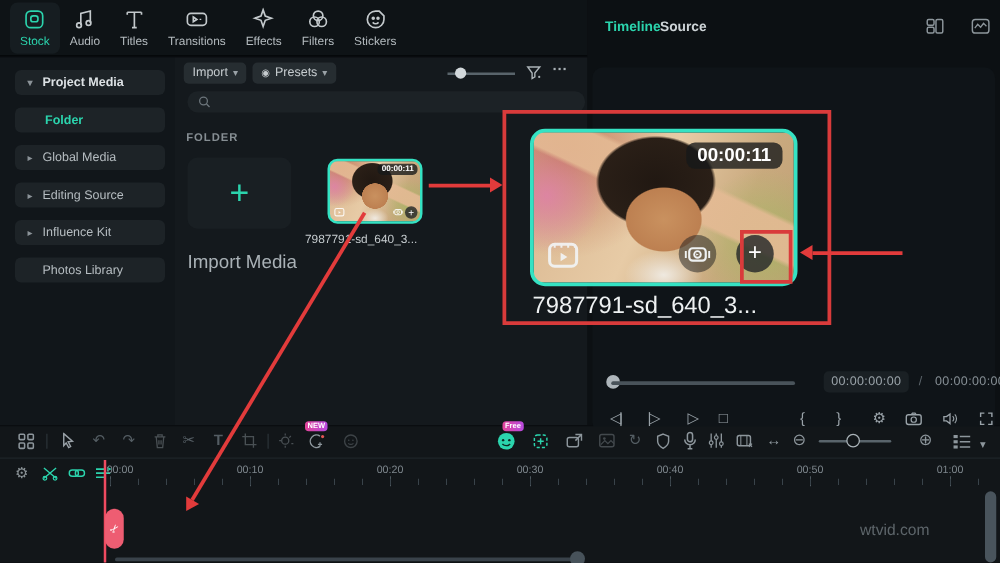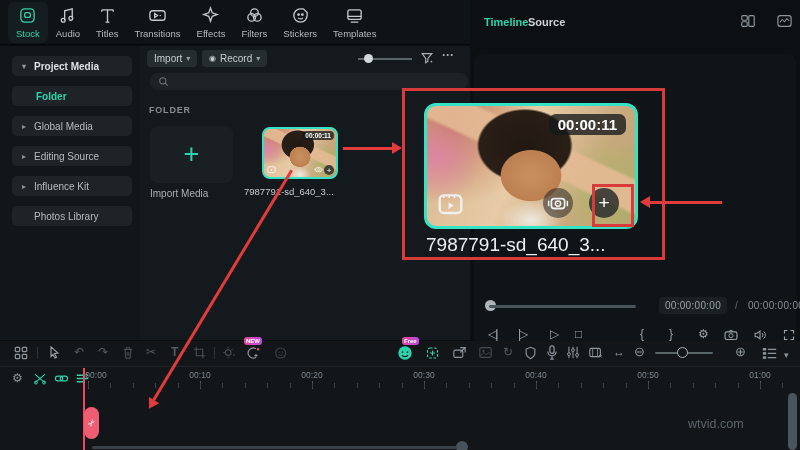--- a/index.html
+++ b/index.html
@@ -33,21 +33,21 @@
     font-size:10px; display:flex; align-items:center; gap:4px; padding:0 7px; }
   .mbtn .caret { font-size:8px; color:#9aa2a7; }
   .searchbar { position:absolute; left:10px; top:27px; width:318px; height:17px; background:#1c2226;
     border-radius:8px; display:flex; align-items:center; gap:6px; padding:0 8px; }
   .searchbar input { background:transparent; border:none; outline:none; color:#9aa3a8; font-size:10px; width:260px;
     font-family:"Liberation Sans", sans-serif; }
   .searchbar input::placeholder { color:#6c757b; }
   .seclabel { position:absolute; left:9px; top:59px; font-size:9px; font-weight:bold; color:#868e93; letter-spacing:.8px; }
   .importcard { position:absolute; left:10px; top:80px; width:83px; height:57px; background:#191f23; border-radius:8px;
     display:flex; align-items:center; justify-content:center; color:#2bd4ad; font-size:27px; font-weight:300; }
-  .importlabel { position:absolute; left:10px; top:142px; font-size:10px; color:#a9b1b6; }
+  .importlabel { position:absolute; left:10px; top:155px; font-size:15px; color:#a9b1b6; }
   .clipname-sm { position:absolute; left:104px; top:140px; width:100px; font-size:9.5px; color:#c6cccf; white-space:nowrap; }
 
   
   .clip-art { background:
     radial-gradient(ellipse 26% 38% at 50% 58%, #c9915f 0%, #bd8051 55%, rgba(189,128,81,0) 57%),
     radial-gradient(ellipse 20% 22% at 50% 95%, #efe9e0 0%, rgba(239,233,224,0) 75%),
     radial-gradient(ellipse 42% 56% at 47% 33%, #211812 0%, #2a1f17 52%, rgba(34,25,19,0) 55%),
     linear-gradient(205deg, rgba(0,0,0,0) 33%, rgba(228,186,148,.9) 35%, rgba(228,186,148,.9) 49%, rgba(0,0,0,0) 51%),
     radial-gradient(circle at 5% 42%, rgba(224,128,172,.8), rgba(224,128,172,0) 22%),
     radial-gradient(circle at 89% 72%, rgba(150,192,88,.55), rgba(150,192,88,0) 28%),
@@ -165,27 +165,20 @@
     </div>
     <div class="tab">
       <svg class="ticon" width="19" height="19" viewBox="0 0 20 20">
           <path d="M17 10a7 7 0 1 1-7-7h3l4 4z"></path>
           <circle cx="8" cy="9" r=".8"></circle>
           <circle cx="12" cy="9" r=".8"></circle>
           <path d="M7.5 12.5c1.5 1.5 3.5 1.5 5 0"></path>
         </svg>
       <span class="tlabel">Stickers</span>
     </div>
-    <div class="tab">
-      <svg class="ticon" width="19" height="19" viewBox="0 0 20 20">
-          <rect x="3" y="4" width="14" height="10" rx="2"></rect>
-          <path d="M6 17h8M3 11h14"></path>
-        </svg>
-      <span class="tlabel">Templates</span>
-    </div>
   </div>
 </div>
 
 <div class="sidebar">
   <div class="sitem parent">
     <span class="caret">▾</span>
     <span>Project Media</span>
   </div>
   <div class="sitem child">
     <span>Folder</span>
@@ -207,21 +200,21 @@
   </div>
 </div>
 
 <div class="mediapanel">
   <div class="mbtn" style="left:7px; top:4px;">
     <span>Import</span>
     <span class="caret">▾</span>
   </div>
   <div class="mbtn" style="left:62px; top:4px;">
     <span style="font-size:8px;">◉</span>
-    <span>Record</span>
+    <span>Presets</span>
     <span class="caret">▾</span>
   </div>
   <div class="abs" style="left:218px; top:12px; width:54px; height:2px; background:#59646b;"></div>
   <div class="abs" style="left:224px; top:8px; width:9px; height:9px; border-radius:50%; background:#d2d8db;"></div>
   <svg class="abs" style="left:280px; top:5px;" width="14" height="14" viewBox="0 0 16 16">
       <path d="M2.5 3h11L9 8.5V12l-2.5 1.5V8.5z" fill="none" stroke="#aab2b6" stroke-width="1.3"></path>
       <circle cx="13" cy="12" r="1" fill="#aab2b6"></circle>
     </svg>
   <div class="abs" style="left:302px; top:2px; font-size:12px; font-weight:bold; color:#a9b1b6;">···</div>
 

